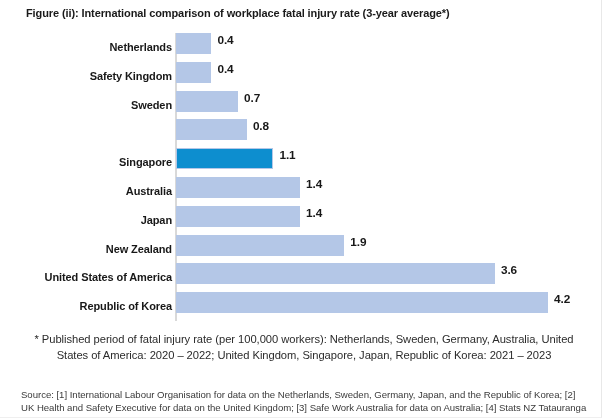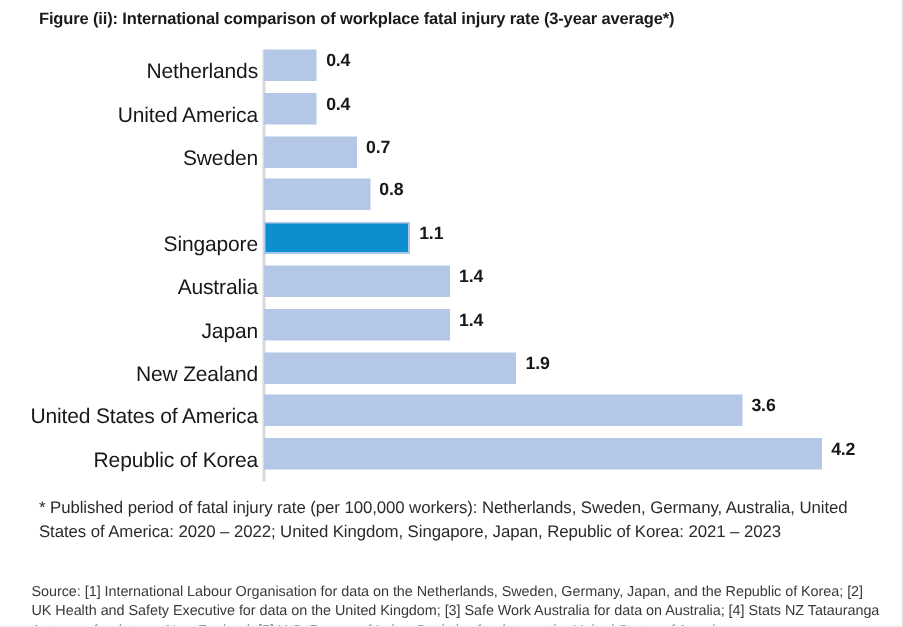--- a/index.html
+++ b/index.html
@@ -69,22 +69,22 @@
     height: 28.8px;
     width: 602px;
   }
 
   .cat-label {
     position: absolute;
     right: 430px;   
     top: 0;
     height: 28.8px;
     line-height: 28.8px;
-    font-size: 14px;
-    font-weight: normal;
+    font-size: 11px;
+    font-weight: bold;
     color: #181818;
     text-align: center;
     white-space: nowrap;
     letter-spacing: -0.1px;
   }
 
   .bar-wrap {
     position: absolute;
     left: 176px;
     top: 0;
@@ -116,20 +116,21 @@
   
   .note-block {
     position: absolute;
     left: 26px;
     top: 332px;
     width: 556px;
     font-size: 11.2px;
     line-height: 15.5px;
     color: #2b2b2b;
     letter-spacing: -0.05px;
+    text-align: center;
   }
 
   .source-block {
     position: absolute;
     left: 21px;
     top: 388px;
     width: 566px;
     font-size: 9.6px;
     line-height: 13.2px;
     color: #3a3a3a;
@@ -147,21 +148,21 @@
     <div class="axis-line"></div>
     <div class="bar-rows" id="bar-rows">
         <div class="bar-row">
           <div class="cat-label">Netherlands</div>
           <div class="bar-wrap">
             <div class="bar" style="width: 35.44px; background: rgb(180, 199, 231);"></div>
             <div class="bar-value">0.4</div>
           </div>
         </div>
         <div class="bar-row">
-          <div class="cat-label">United America</div>
+          <div class="cat-label">Safety Kingdom</div>
           <div class="bar-wrap">
             <div class="bar" style="width: 35.44px; background: rgb(180, 199, 231);"></div>
             <div class="bar-value">0.4</div>
           </div>
         </div>
         <div class="bar-row">
           <div class="cat-label">Sweden</div>
           <div class="bar-wrap">
             <div class="bar" style="width: 62.02px; background: rgb(180, 199, 231);"></div>
             <div class="bar-value">0.7</div>

